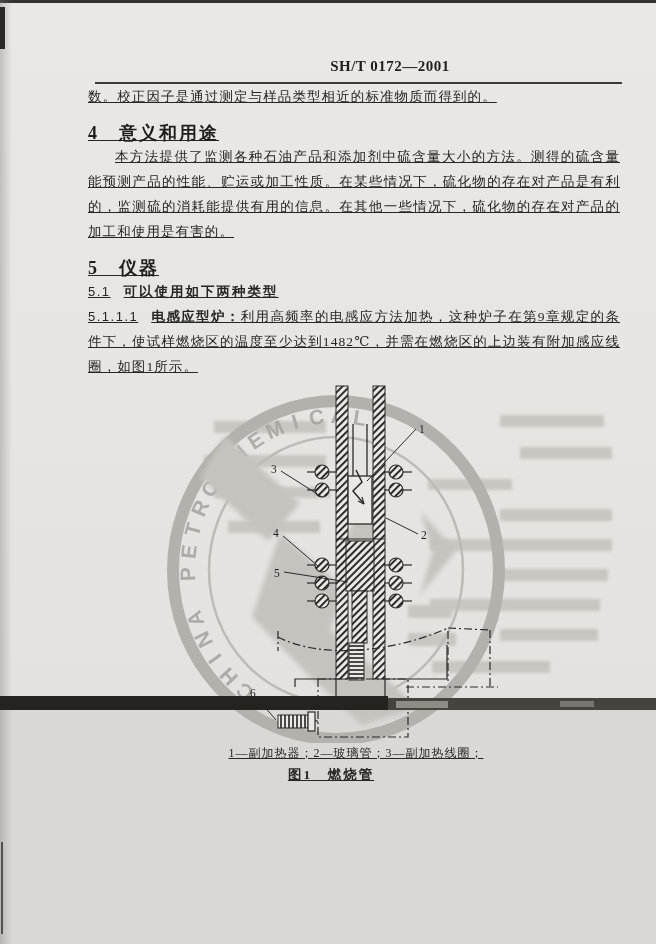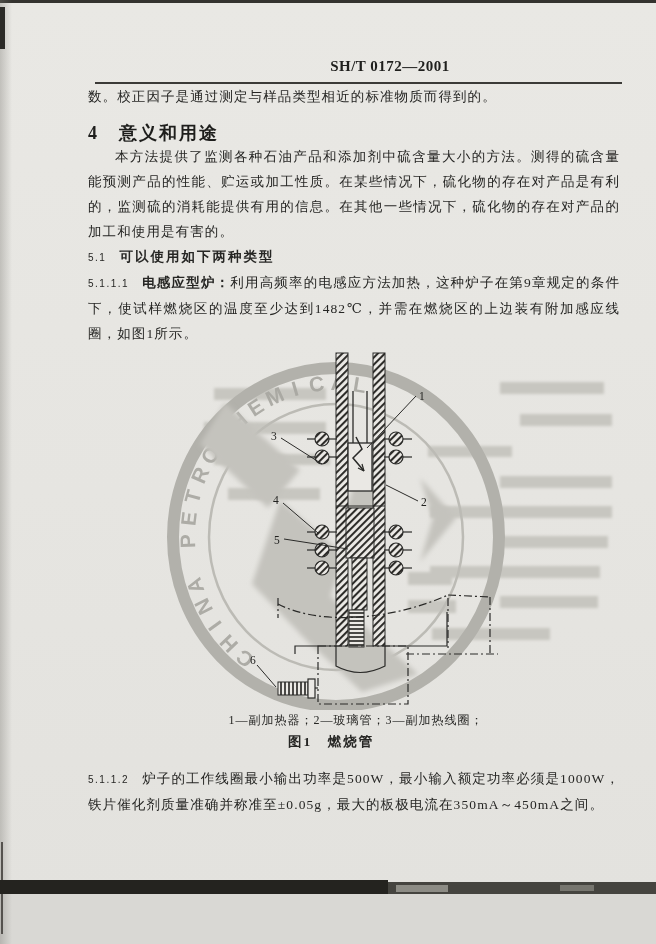--- a/index.html
+++ b/index.html
@@ -1,19 +1,19 @@
 <!DOCTYPE html>
 <html><head>
 <meta charset="utf-8">
 <style>
   html,body{margin:0;padding:0;}
   body{width:656px;height:944px;overflow:hidden;background:#d9d8d4;
        font-family:"Liberation Serif","DejaVu Serif",serif;color:#262624;}
-  #page{position:relative;width:656px;height:894px;background:#e7e6e2;
-        background:linear-gradient(180deg,#e9e8e4 0%,#e6e5e1 55%,#e3e2de 100%);}
+  #page{position:relative;width:656px;height:710px;background:#e7e6e2;
+        background:linear-gradient(180deg,#e9e8e4 0%,#e6e5e1 55%,#e3e2de 100%);text-decoration:underline;}
   
   .top-edge{position:absolute;left:0;top:0;width:656px;height:3px;background:#34332f;}
   .left-mark-top{position:absolute;left:0;top:7px;width:5px;height:42px;background:#2b2a27;}
   .left-mark-low{position:absolute;left:1px;top:842px;width:2px;height:92px;background:#55524e;}
   .left-shade{position:absolute;left:0;top:0;width:12px;height:944px;
               background:linear-gradient(90deg,rgba(120,118,112,.35),rgba(120,118,112,0));}
   .bottom-band{position:absolute;left:0;bottom:0;width:656px;height:12px;background:#45443f;}
   .bottom-band-dark{position:absolute;left:0;bottom:0;width:388px;height:14px;background:#24231f;}
   .bottom-gap1{position:absolute;left:396px;bottom:2px;width:52px;height:7px;background:#8d8c85;}
   .bottom-gap2{position:absolute;left:560px;bottom:3px;width:34px;height:6px;background:#77766f;}
@@ -22,21 +22,21 @@
   .header span{display:inline-block;transform:translateX(62px);
                font-weight:bold;font-size:15px;letter-spacing:.5px;color:#1f1f1d;}
   .rule{margin:7px 0 0 95px;width:527px;height:2px;background:#3b3a37;}
 
   .body{padding:0 36px 0 88px;font-size:13.5px;line-height:25px;letter-spacing:1.1px;text-align:justify;}
   .body p{margin:0;}
   .p-first{margin-top:15px;}
   h3{margin:13px 0 0 0;font-size:18px;line-height:22px;letter-spacing:2px;color:#1e1e1c;}
   .p-body{margin-top:8px;text-indent:2em;}
   .sec{margin-top:7px;}
-  .sec .num{font-family:"Liberation Sans","DejaVu Sans",sans-serif;font-size:10px;
+  .sec .num{font-family:"Liberation Sans","DejaVu Sans",sans-serif;font-size:13px;
             letter-spacing:1.5px;margin-right:13px;}
   .sec .term{font-weight:bold;}
   .sec.head51 .term{letter-spacing:2px;}
   .note{margin:2px 0 0 27px;padding-left:25px;text-indent:-25px;
         font-size:12px;line-height:20px;letter-spacing:.6px;}
 
   
   #figure{position:relative;width:656px;margin-top:2px;}
   #figure svg{display:block;}
   .wm-letter{font-family:"Liberation Sans","DejaVu Sans",sans-serif;}
@@ -60,20 +60,21 @@
     <span>SH/T 0172—2001</span>
   </div>
   <div class="rule"></div>
 
   <div class="body">
     <p class="p-first">数。校正因子是通过测定与样品类型相近的标准物质而得到的。</p>
 
     <h3>4　意义和用途</h3>
     <p class="p-body">本方法提供了监测各种石油产品和添加剂中硫含量大小的方法。测得的硫含量能预测产品的性能、贮运或加工性质。在某些情况下，硫化物的存在对产品是有利的，监测硫的消耗能提供有用的信息。在其他一些情况下，硫化物的存在对产品的加工和使用是有害的。</p>
 
+    <h3>5　仪器</h3>
 
     <p class="sec head51"><span class="num">5.1</span><span class="term">可以使用如下两种类型</span><span></span></p>
 
 
     <p class="sec"><span class="num">5.1.1.1</span><span class="term">电感应型炉：</span><span>利用高频率的电感应方法加热，这种炉子在第9章规定的条件下，使试样燃烧区的温度至少达到1482℃，并需在燃烧区的上边装有附加感应线圈，如图1所示。</span></p>
   </div>
 
   <div id="figure">
     <svg width="656" height="362" viewBox="0 0 656 362">
       <defs>
@@ -238,24 +239,18 @@
         <text x="273" y="156">4</text>
         <text x="274" y="196">5</text>
         <text x="250" y="316">6</text>
       </g>
     </svg>
 
     <p class="cap cap1">1—副加热器；2—玻璃管；3—副加热线圈；</p>
     <p class="fig-title">图1　燃烧管</p>
   </div>
 
-  <div class="body">
-    <p class="sec after-fig"><span class="num">5.1.1.2</span><span>炉子的工作线圈最小输出功率是500W，最小输入额定功率必须是1000W，铁片催化剂质量准确并称准至±0.05g，最大的板极电流在350mA～450mA之间。</span></p>
-
-    <p class="note"></p>
-
-  </div>
 
   <div class="bottom-band"></div>
   <div class="bottom-band-dark"></div>
   <div class="bottom-gap1"></div>
   <div class="bottom-gap2"></div>
 </div>
 
 </body></html>

